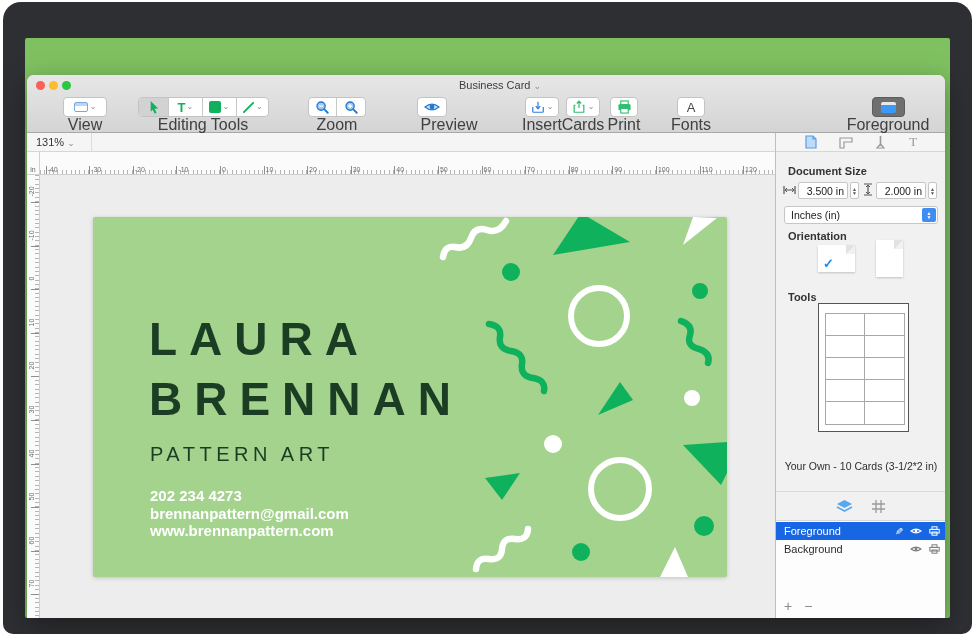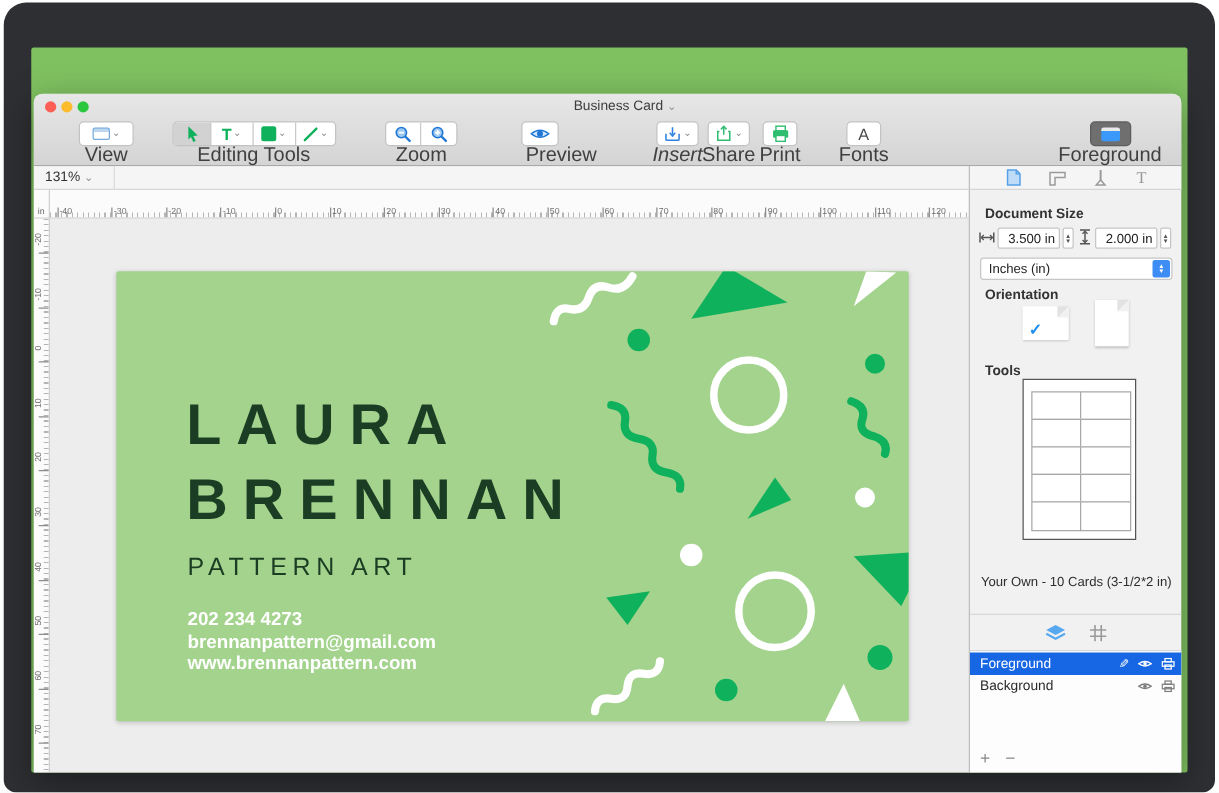--- a/index.html
+++ b/index.html
@@ -191,31 +191,31 @@
       <div class="tlabel" style="left:372px;">Preview Mode</div>
 
       <div class="tbtn" style="left:498px; width:34px;">
         <svg width="14" height="14" viewBox="0 0 16 16">
           <path d="M2 8 L2 13 Q2 14 3 14 L13 14 Q14 14 14 13 L14 8" fill="none" stroke="#2f7fe0" stroke-width="1.4"></path>
           <line x1="8" y1="2" x2="8" y2="9" stroke="#2f7fe0" stroke-width="1.4"></line>
           <path d="M5.5 7 L8 10 L10.5 7" fill="none" stroke="#2f7fe0" stroke-width="1.4"></path>
         </svg>
         <span class="chevd">⌄</span>
       </div>
-      <div class="tlabel" style="left:465px;font-style:italic;">Insert</div>
+      <div class="tlabel" style="left:465px;">Insert</div>
 
       <div class="tbtn" style="left:539px; width:34px;">
         <svg width="14" height="14" viewBox="0 0 16 16">
           <path d="M4 6 L2.5 6 L2.5 14 L13.5 14 L13.5 6 L12 6" fill="none" stroke="#2fbe6f" stroke-width="1.4"></path>
           <line x1="8" y1="1.5" x2="8" y2="9" stroke="#2fbe6f" stroke-width="1.4"></line>
           <path d="M5.5 4 L8 1.2 L10.5 4" fill="none" stroke="#2fbe6f" stroke-width="1.4"></path>
         </svg>
         <span class="chevd">⌄</span>
       </div>
-      <div class="tlabel" style="left:506px;">Share</div>
+      <div class="tlabel" style="left:506px;">Cards</div>
 
       <div class="tbtn" style="left:583px; width:28px;">
         <svg width="15" height="14" viewBox="0 0 16 15">
           <rect x="4" y="1" width="8" height="4" fill="#ffffff" stroke="#2fbe6f" stroke-width="1.2"></rect>
           <rect x="1.5" y="4.5" width="13" height="6.5" rx="1.2" fill="#2fbe6f"></rect>
           <rect x="4" y="9" width="8" height="5" fill="#ffffff" stroke="#2fbe6f" stroke-width="1.2"></rect>
         </svg>
       </div>
       <div class="tlabel" style="left:547px;">Print</div>
 

